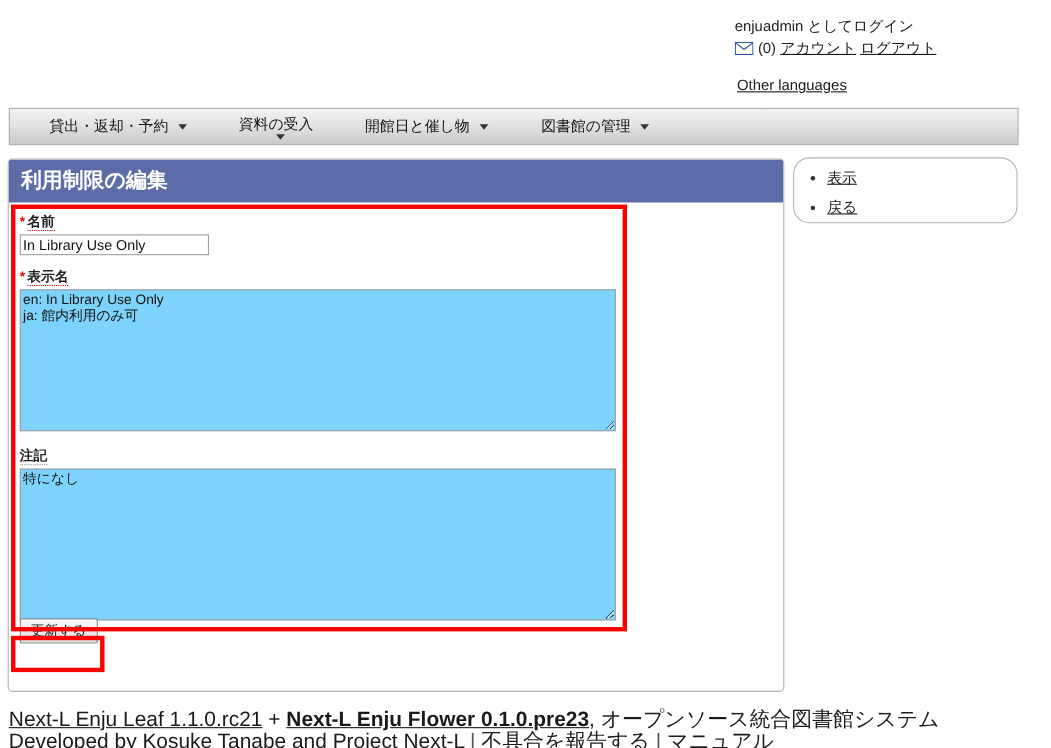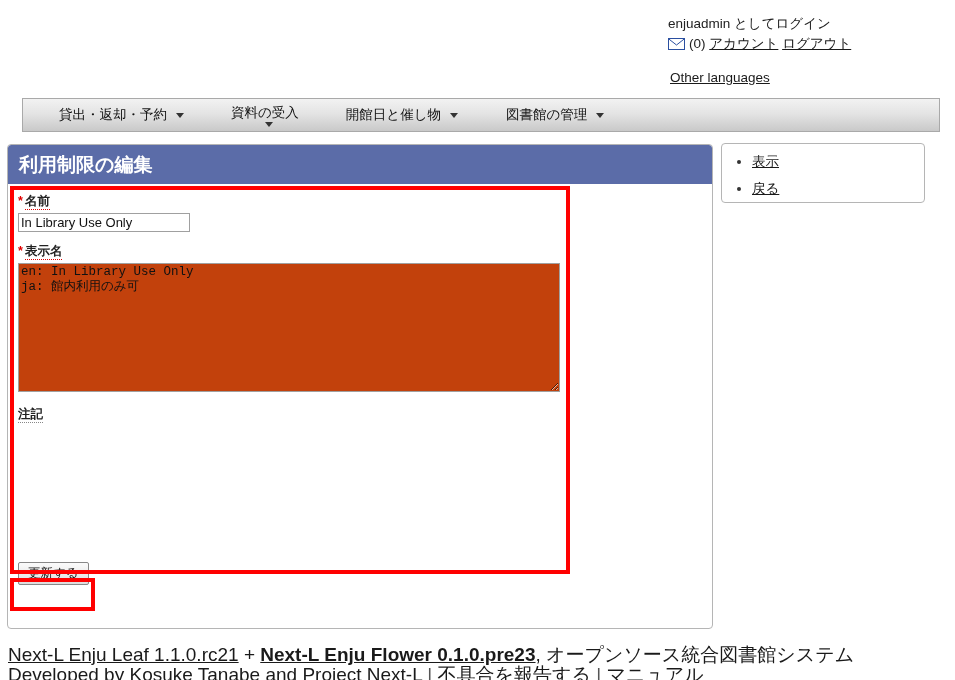--- a/index.html
+++ b/index.html
@@ -79,21 +79,20 @@
     position: absolute;
     left: 8px;
     top: 98px;
     width: 918px;
     height: 34px;
     box-sizing: border-box;
     border: 1px solid #a9a9a9;
     background: linear-gradient(to bottom, #f2f2f2 0%, #e4e4e4 45%, #c9c9c9 100%);
     display: flex;
     align-items: center;
-    margin-left: 14px;
   }
   .nav-item {
     font-size: 13.5px;
     color: #111;
     white-space: nowrap;
     cursor: pointer;
     display: flex;
     align-items: center;
   }
   .nav-item .caret {
@@ -197,22 +196,22 @@
     font-family: "Liberation Sans", "DejaVu Sans", sans-serif;
     font-size: 13px;
     color: #111;
     background: #fff;
     outline: none;
   }
   textarea.ta {
     display: block;
     box-sizing: border-box;
     border: 1px solid #a0a0a0;
-    background: #c2410c;
-    font-family: Liberation Mono, monospace;
+    background: #7dd3fc;
+    font-family: Liberation Sans, sans-serif;
     font-size: 12.5px;
     line-height: 15px;
     color: #111;
     padding: 1px 2px;
     outline: none;
     resize: both;
     overflow: auto;
   }
   #display-name-ta {
     width: 542px;
@@ -244,21 +243,21 @@
 
   
   #sidebar {
     position: absolute;
     left: 721px;
     top: 143px;
     width: 204px;
     height: 60px;
     box-sizing: border-box;
     border: 1px solid #b5b5b5;
-    border-radius: 4px;
+    border-radius: 15px;
     background: #fff;
   }
   #sidebar ul {
     margin: 0;
     padding: 9px 0 0 30px;
     list-style: disc;
   }
   #sidebar li {
     margin-bottom: 9px;
     font-size: 13.5px;
@@ -353,20 +352,21 @@
       <span class="req-star">*</span><span class="dotted">表示名</span>
     </label>
     <textarea id="display-name-ta" class="ta" style="">en: In Library Use Only
 ja: 館内利用のみ可</textarea>
   </div>
 
   <div>
     <label class="field-label">
       <span class="dotted-gray">注記</span>
     </label>
+    <textarea id="note-ta" class="ta" style="">特になし</textarea>
   </div>
 </div>
 
 <button id="submit-button">更新する</button>
 
 <div id="form-highlight"></div>
 <div id="button-highlight"></div>
 
 <div id="sidebar">
   <ul>

